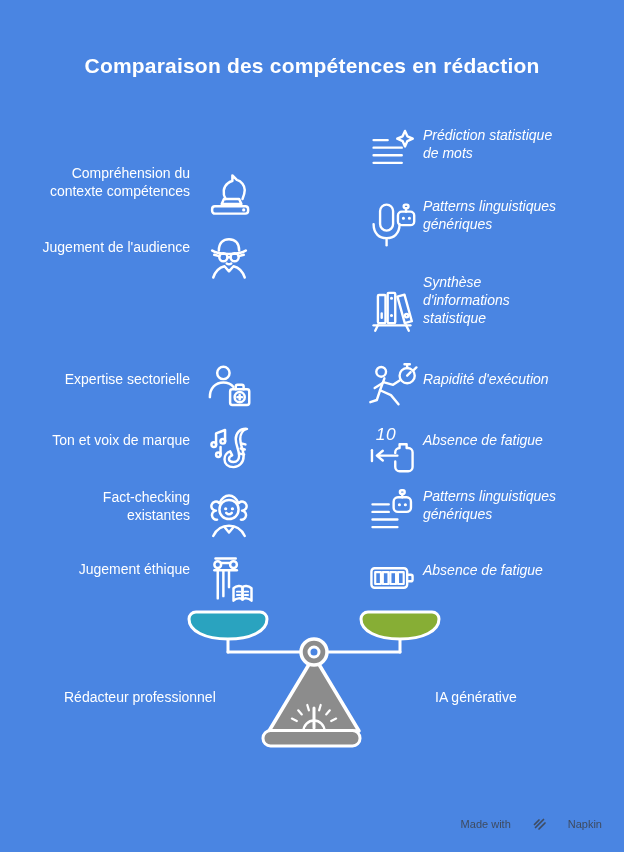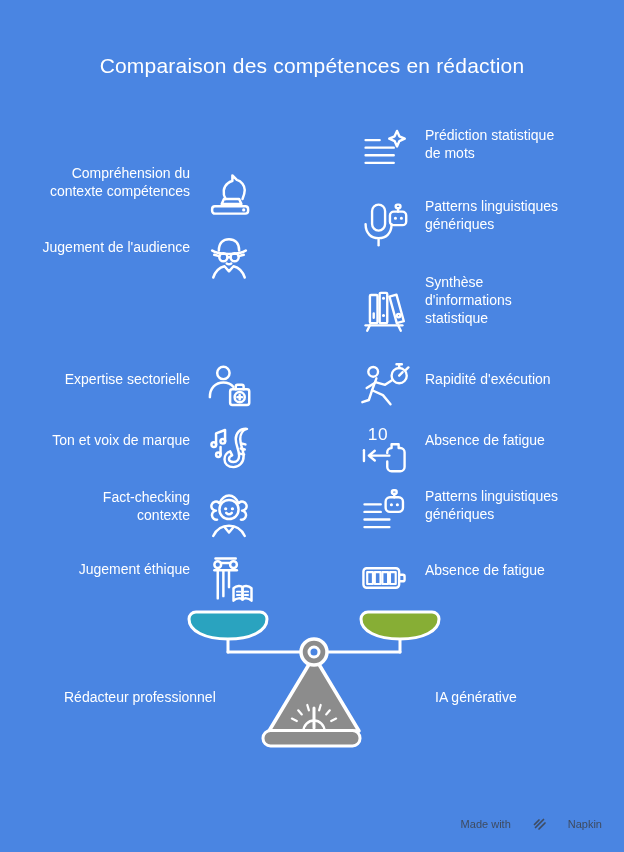--- a/index.html
+++ b/index.html
@@ -7,25 +7,25 @@
     width:624px;height:852px;
     background:#4a85e2;
     font-family:"Liberation Sans","DejaVu Sans",sans-serif;
     position:relative;overflow:hidden;
     -webkit-font-smoothing:antialiased;
   }
   .canvas{position:absolute;inset:0;}
   .title{
     position:absolute;top:54px;left:0;width:624px;
     text-align:center;color:#ffffff;
-    font-size:21px;font-weight:400;letter-spacing:.2px;margin:0;
+    font-size:21px;font-weight:700;letter-spacing:.2px;margin:0;
   }
   .row{position:absolute;display:flex;align-items:center;height:58px;}
   .row.left{left:34px;width:222px;justify-content:flex-end;gap:12px;}
-  .row.right{left:358px;width:230px;justify-content:flex-start;gap:15px;}
+  .row.right{left:366px;width:230px;justify-content:flex-start;gap:5px;font-style:italic;}
   .lbl{
     color:#ffffff;font-size:14px;font-weight:500;line-height:1.3;
     white-space:pre-line;
   }
   .row.left .lbl{text-align:right;max-width:156px;}
   .row.right .lbl{text-align:left;max-width:160px;}
   .ic{flex:0 0 auto;margin-top:16px;}
   .ic svg{display:block;}
   .ic path,.ic rect,.ic circle,.ic line{
     stroke:#ffffff;fill:none;stroke-width:2.2;
@@ -106,21 +106,21 @@
         <circle cx="14.5" cy="30" r="2"></circle>
         <path d="M16.5 30 v-7"></path>
         <path d="M40 7 c-4 1 -6 5 -6 9 c0 6 3 10 3 15 c0 6 -4 10 -9 10 c-5 0 -8 -3 -8 -7 c0 -3 2 -6 5 -7 l1.8 3.6 c-2 .8 -2.8 2 -2.8 3.2 c0 1.6 1.4 2.6 4 2.6 c3 0 5 -2.4 5 -5.6 c0 -5 -3 -9 -3 -14.8 c0 -5 3.5 -9.6 10 -9 z"></path>
         <path d="M35 20 l3.6 .8 M34.4 24.5 l3.6 .8 M33.8 29 l3.6 .8"></path>
       </svg>
     </span>
   </div>
 
   <div class="row left" style="top:477px">
     <div class="lbl">Fact-checking
-contexte</div>
+existantes</div>
     <span class="ic">
       <svg width="54" height="54" viewBox="0 0 48 48">
         <circle cx="24" cy="20" r="8.5"></circle>
         <path d="M15.5 14.5 c2 -4.5 5 -7 8.5 -7 s6.5 2.5 8.5 7"></path>
         <path d="M15 14 a4 4 0 1 0 -2.6 7 a4 4 0 1 0 1 8"></path>
         <path d="M33 14 a4 4 0 1 1 2.6 7 a4 4 0 1 1 -1 8"></path>
         <path class="dot" d="M21 19.3 h.1 M27 19.3 h.1"></path>
         <path d="M21.5 23 c1.5 1.5 3.5 1.5 5 0"></path>
         <path d="M10 43.5 c3 -6 8 -9 14 -9 s11 3 14 9"></path>
         <path d="M20 35.5 l4 5 4 -5"></path>

